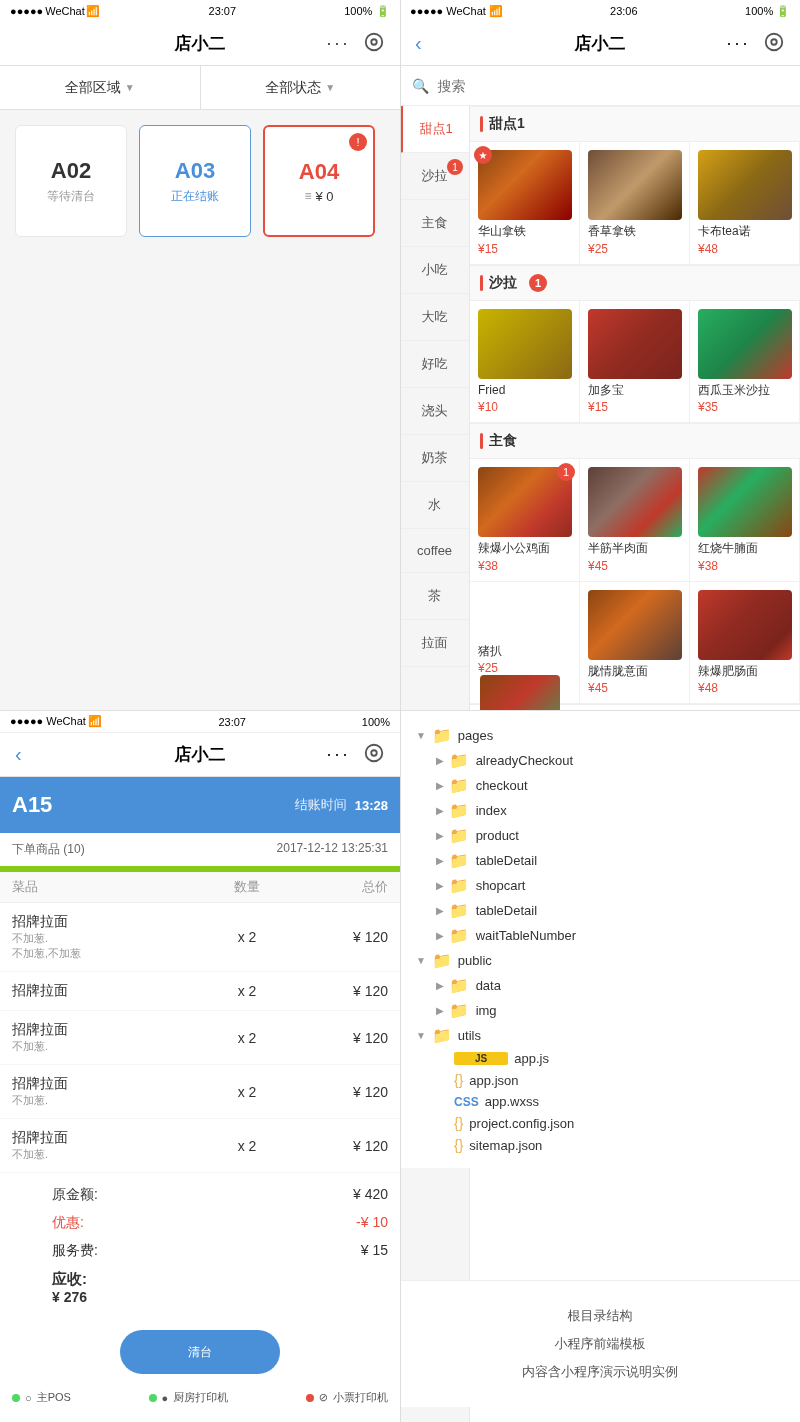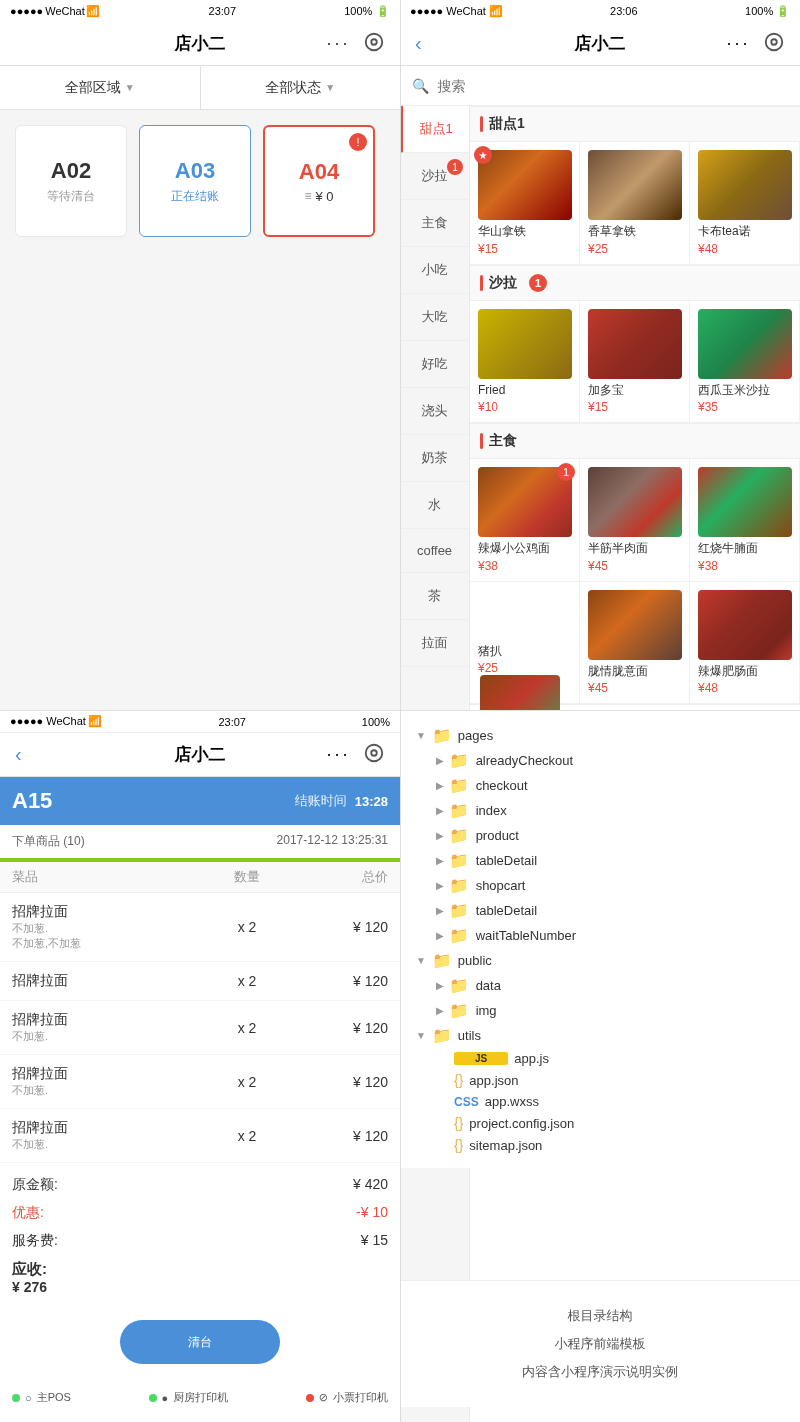--- a/index.html
+++ b/index.html
@@ -93,47 +93,47 @@
     }
     .receipt-header-bar {
       height: 44px; background: #fff; display: flex; align-items: center;
       justify-content: center; border-bottom: 1px solid #e0e0e0; position: relative;
     }
     .receipt-back { position: absolute; left: 15px; font-size: 20px; color: #4a90d9; }
     .receipt-header-bar .title { font-size: 17px; font-weight: 600; }
     .receipt-header-bar .menu-dots { position: absolute; right: 50px; font-size: 18px; letter-spacing: 2px; }
 
     .receipt-title-bar {
-      background: #4a90d9; height: 48px; display: flex; align-items: center;
+      background: #4a90d9; height: 56px; display: flex; align-items: center;
       padding: 0 12px; justify-content: space-between;
     }
     .receipt-table-num { font-size: 22px; font-weight: 700; color: #fff; }
     .receipt-checkout { font-size: 13px; color: rgba(255,255,255,0.85); }
     .receipt-checkout-time { font-size: 13px; color: #fff; font-weight: 600; }
 
     .receipt-order-info {
       padding: 8px 12px; display: flex; justify-content: space-between;
-      font-size: 12px; color: #666; border-bottom: 4px solid #84cc16;
+      font-size: 12px; color: #666; border-bottom: 6px solid #84cc16;
     }
     .receipt-table-header {
       display: flex; padding: 6px 12px; background: #f9f9f9;
       border-bottom: 1px solid #eee; font-size: 13px; color: #999;
     }
     .col-name { flex: 2; }
     .col-qty { flex: 1; text-align: center; }
     .col-total { flex: 1; text-align: right; }
 
     .receipt-row { display: flex; padding: 10px 12px; border-bottom: 1px solid #f5f5f5; align-items: flex-start; }
     .receipt-row .col-name { flex: 2; }
     .item-name { font-size: 14px; color: #333; }
     .item-note { font-size: 11px; color: #999; }
     .receipt-row .col-qty { flex: 1; text-align: center; font-size: 14px; color: #333; align-self: center; }
     .receipt-row .col-total { flex: 1; text-align: right; font-size: 14px; color: #333; align-self: center; }
 
-    .summary-section { padding: 8px 12px; }
+    .summary-section { padding: 8px 12px; margin-left: 40px; }
     .summary-row { display: flex; justify-content: space-between; padding: 5px 0; font-size: 14px; color: #333; }
     .summary-row.discount { color: #e74c3c; }
     .summary-row.payable { font-size: 15px; font-weight: 600; flex-direction: column; }
     .summary-val { font-size: 14px; }
 
     .clear-btn-container {
       padding: 12px; display: flex; justify-content: center; background: #fff;
     }
     .clear-btn {
       background: #4a90d9; color: #fff; border: none; border-radius: 22px;

